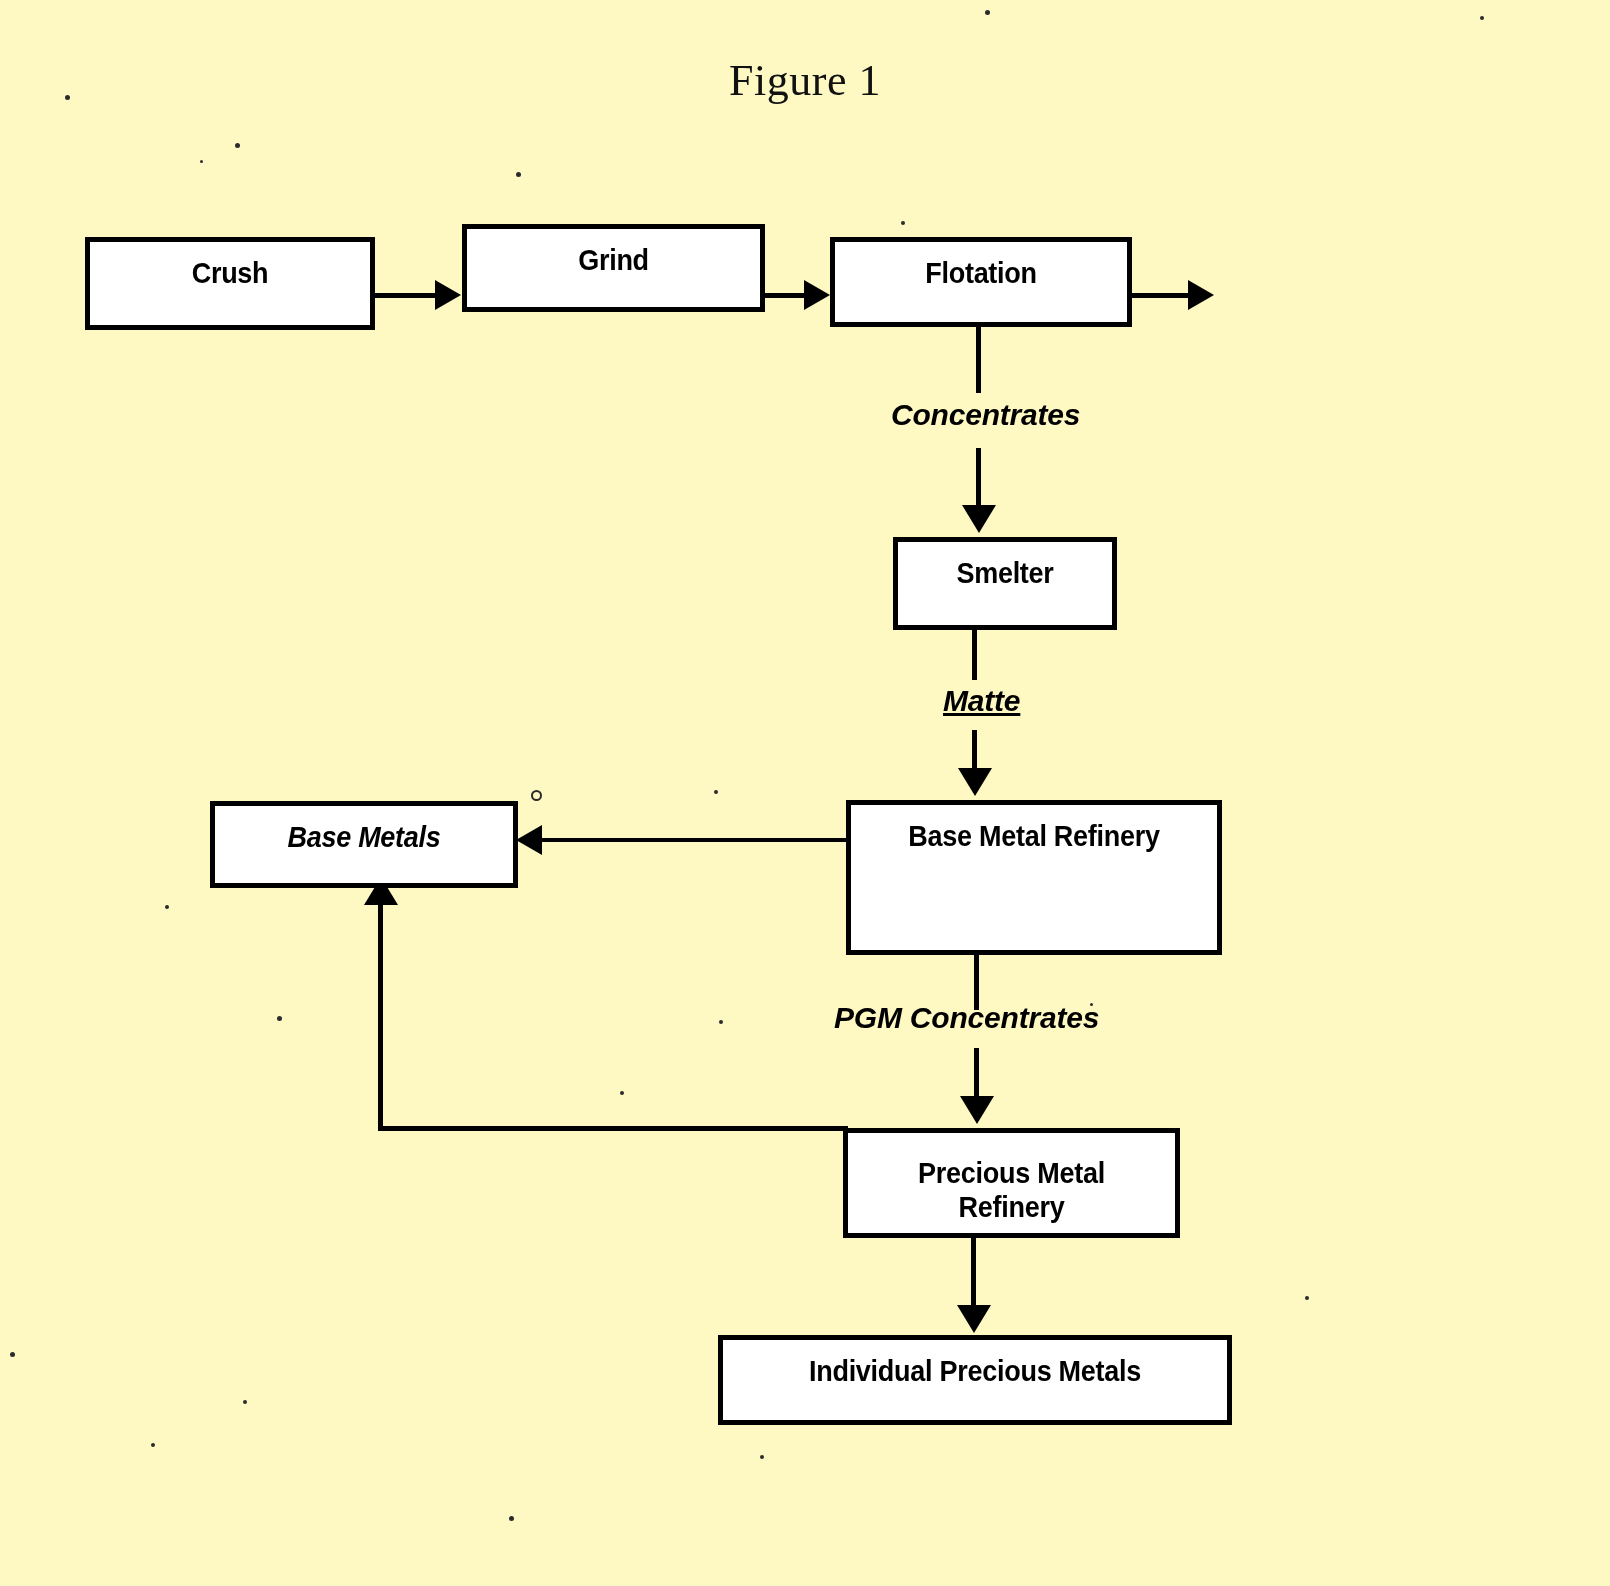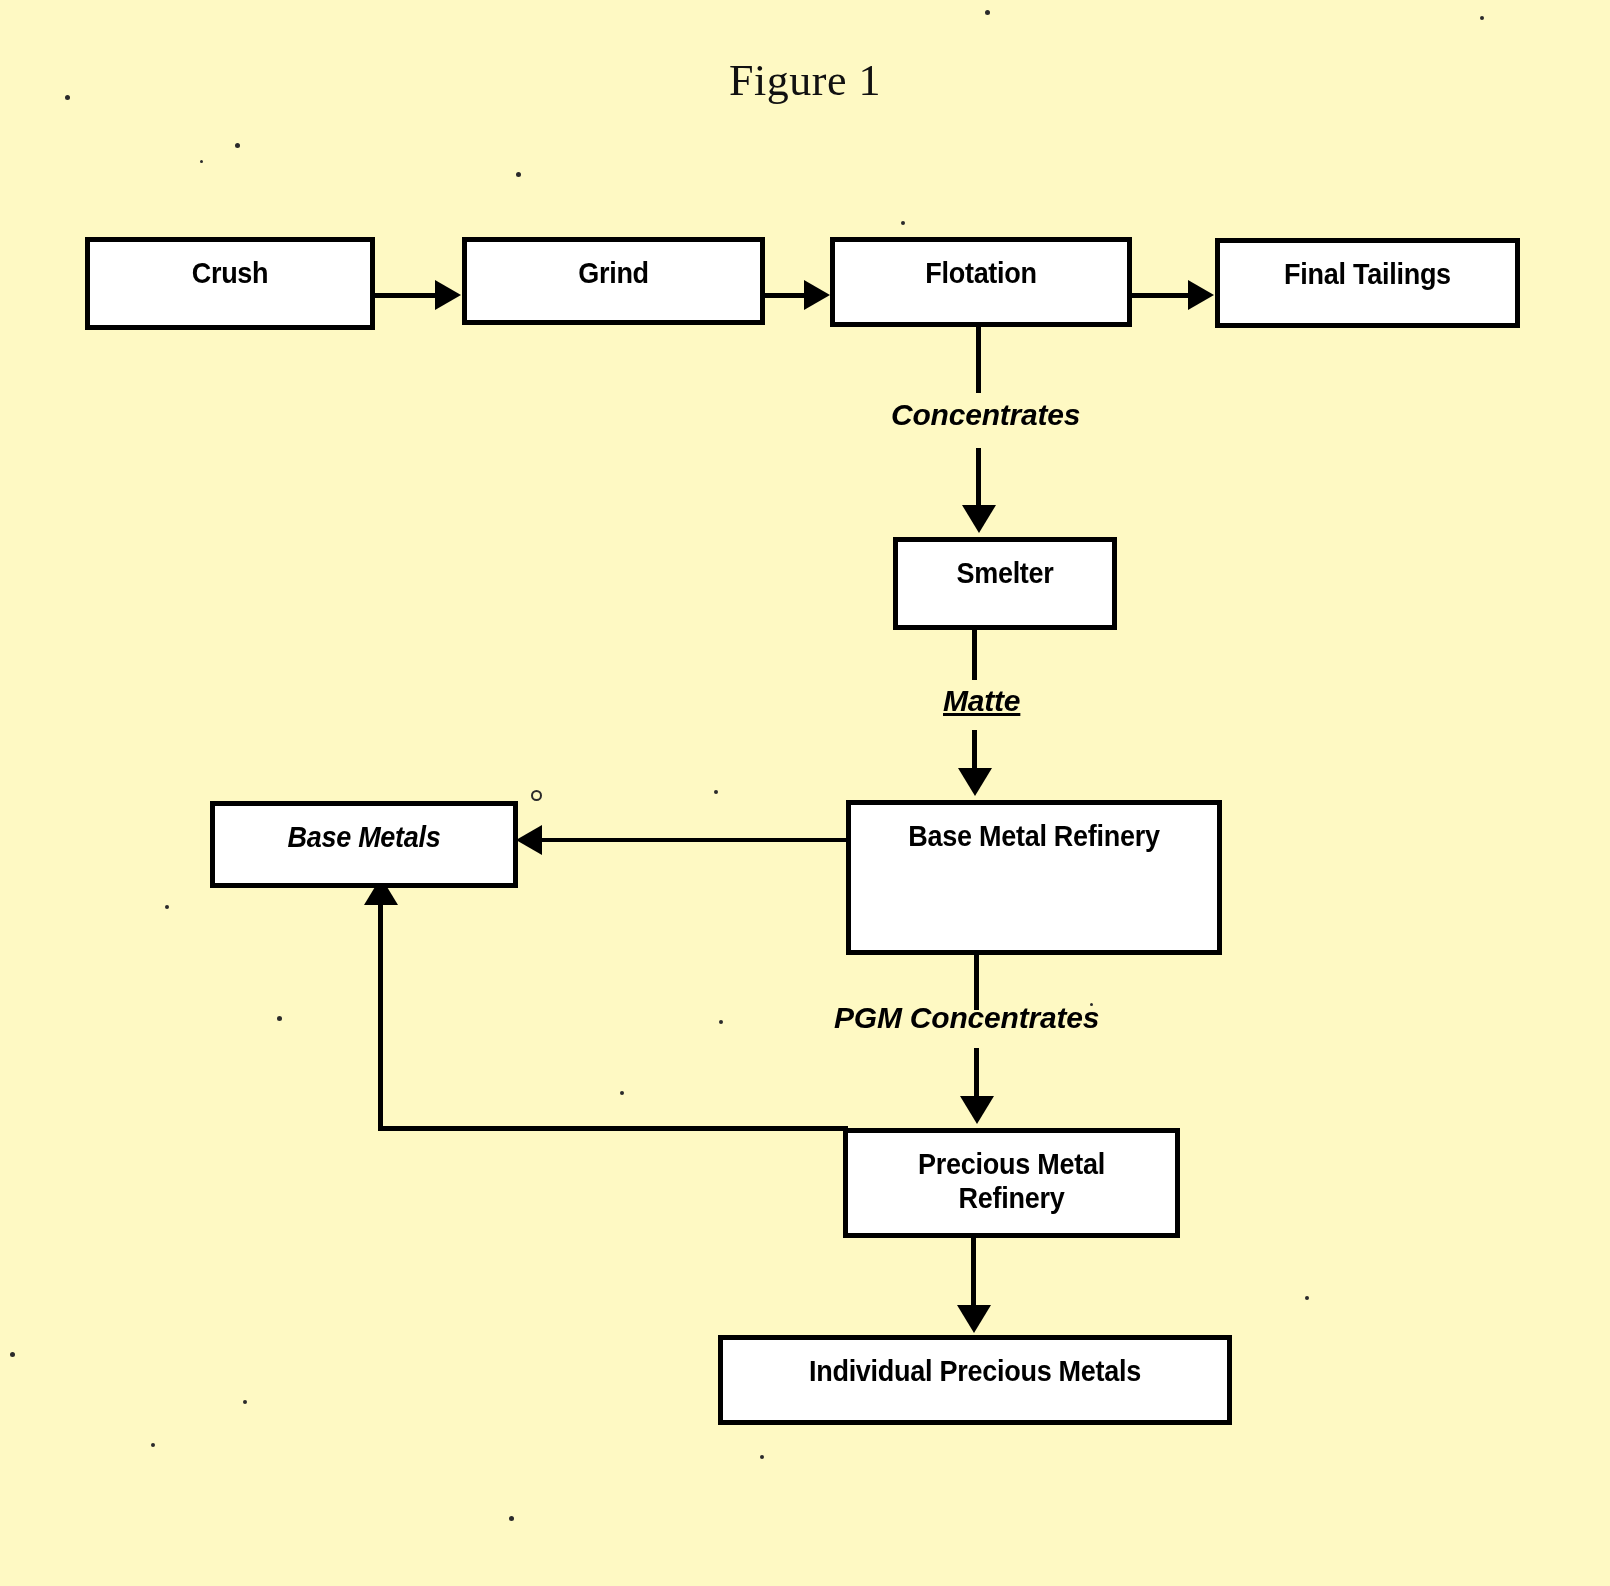--- a/index.html
+++ b/index.html
@@ -144,37 +144,34 @@
   <div class="speck" style="left:760px;  top:1455px; width:4px; height:4px;"></div>
   <div class="speck" style="left:1305px; top:1296px; width:4px; height:4px;"></div>
 
   <div class="node" style="left:85px; top:237px; width:290px; height:93px;">
     <span class="node-label">Crush</span>
   </div>
 
   <div class="hline" style="left:375px; top:293px; width:62px;"></div>
   <div class="arrow arrow-right" style="left:435px; top:280px;"></div>
 
-  <div class="node" style="left:462px; top:237px; width:303px; height:88px;">
+  <div class="node" style="left:462px; top:224px; width:303px; height:88px;">
     <span class="node-label">Grind</span>
   </div>
 
   <div class="hline" style="left:765px; top:293px; width:42px;"></div>
   <div class="arrow arrow-right" style="left:804px; top:280px;"></div>
 
   <div class="node" style="left:830px; top:237px; width:302px; height:90px;">
     <span class="node-label">Flotation</span>
   </div>
 
   <div class="hline" style="left:1132px; top:293px; width:58px;"></div>
   <div class="arrow arrow-right" style="left:1188px; top:280px;"></div>
 
-  <div class="node" style="left:1215px; top:238px; width:305px; height:90px;">
-    <span class="node-label">Final Tailings</span>
-  </div>
 
   <div class="vline" style="left:976px; top:327px; width:5px; height:66px;"></div>
 
   <div class="flow-label" style="left:891px; top:398px;">Concentrates</div>
 
   <div class="vline" style="left:976px; top:448px; width:5px; height:62px;"></div>
   <div class="arrow arrow-down" style="left:962px; top:505px;"></div>
 
   <div class="node" style="left:893px; top:537px; width:224px; height:93px;">
     <span class="node-label">Smelter</span>
@@ -198,21 +195,21 @@
     <span class="node-label">Base Metals</span>
   </div>
 
   <div class="vline" style="left:974px; top:955px; width:5px; height:55px;"></div>
 
   <div class="flow-label" style="left:834px; top:1001px;">PGM Concentrates</div>
 
   <div class="vline" style="left:974px; top:1048px; width:5px; height:52px;"></div>
   <div class="arrow arrow-down" style="left:960px; top:1096px;"></div>
 
-  <div class="node" style="left:843px; top:1128px; width:337px; height:110px;">
+  <div class="node" style="left:843px; top:1128px; width:337px; height:110px;align-items:center;">
     <span class="node-label" style="white-space:pre-line;">Precious Metal
 Refinery</span>
   </div>
 
   <div class="hline" style="left:378px; top:1126px; width:470px; height:5px;"></div>
 
   <div class="vline" style="left:378px; top:903px; width:5px; height:228px;"></div>
   <div class="arrow arrow-up" style="left:364px; top:877px;"></div>
 
   <div class="vline" style="left:971px; top:1238px; width:5px; height:70px;"></div>

